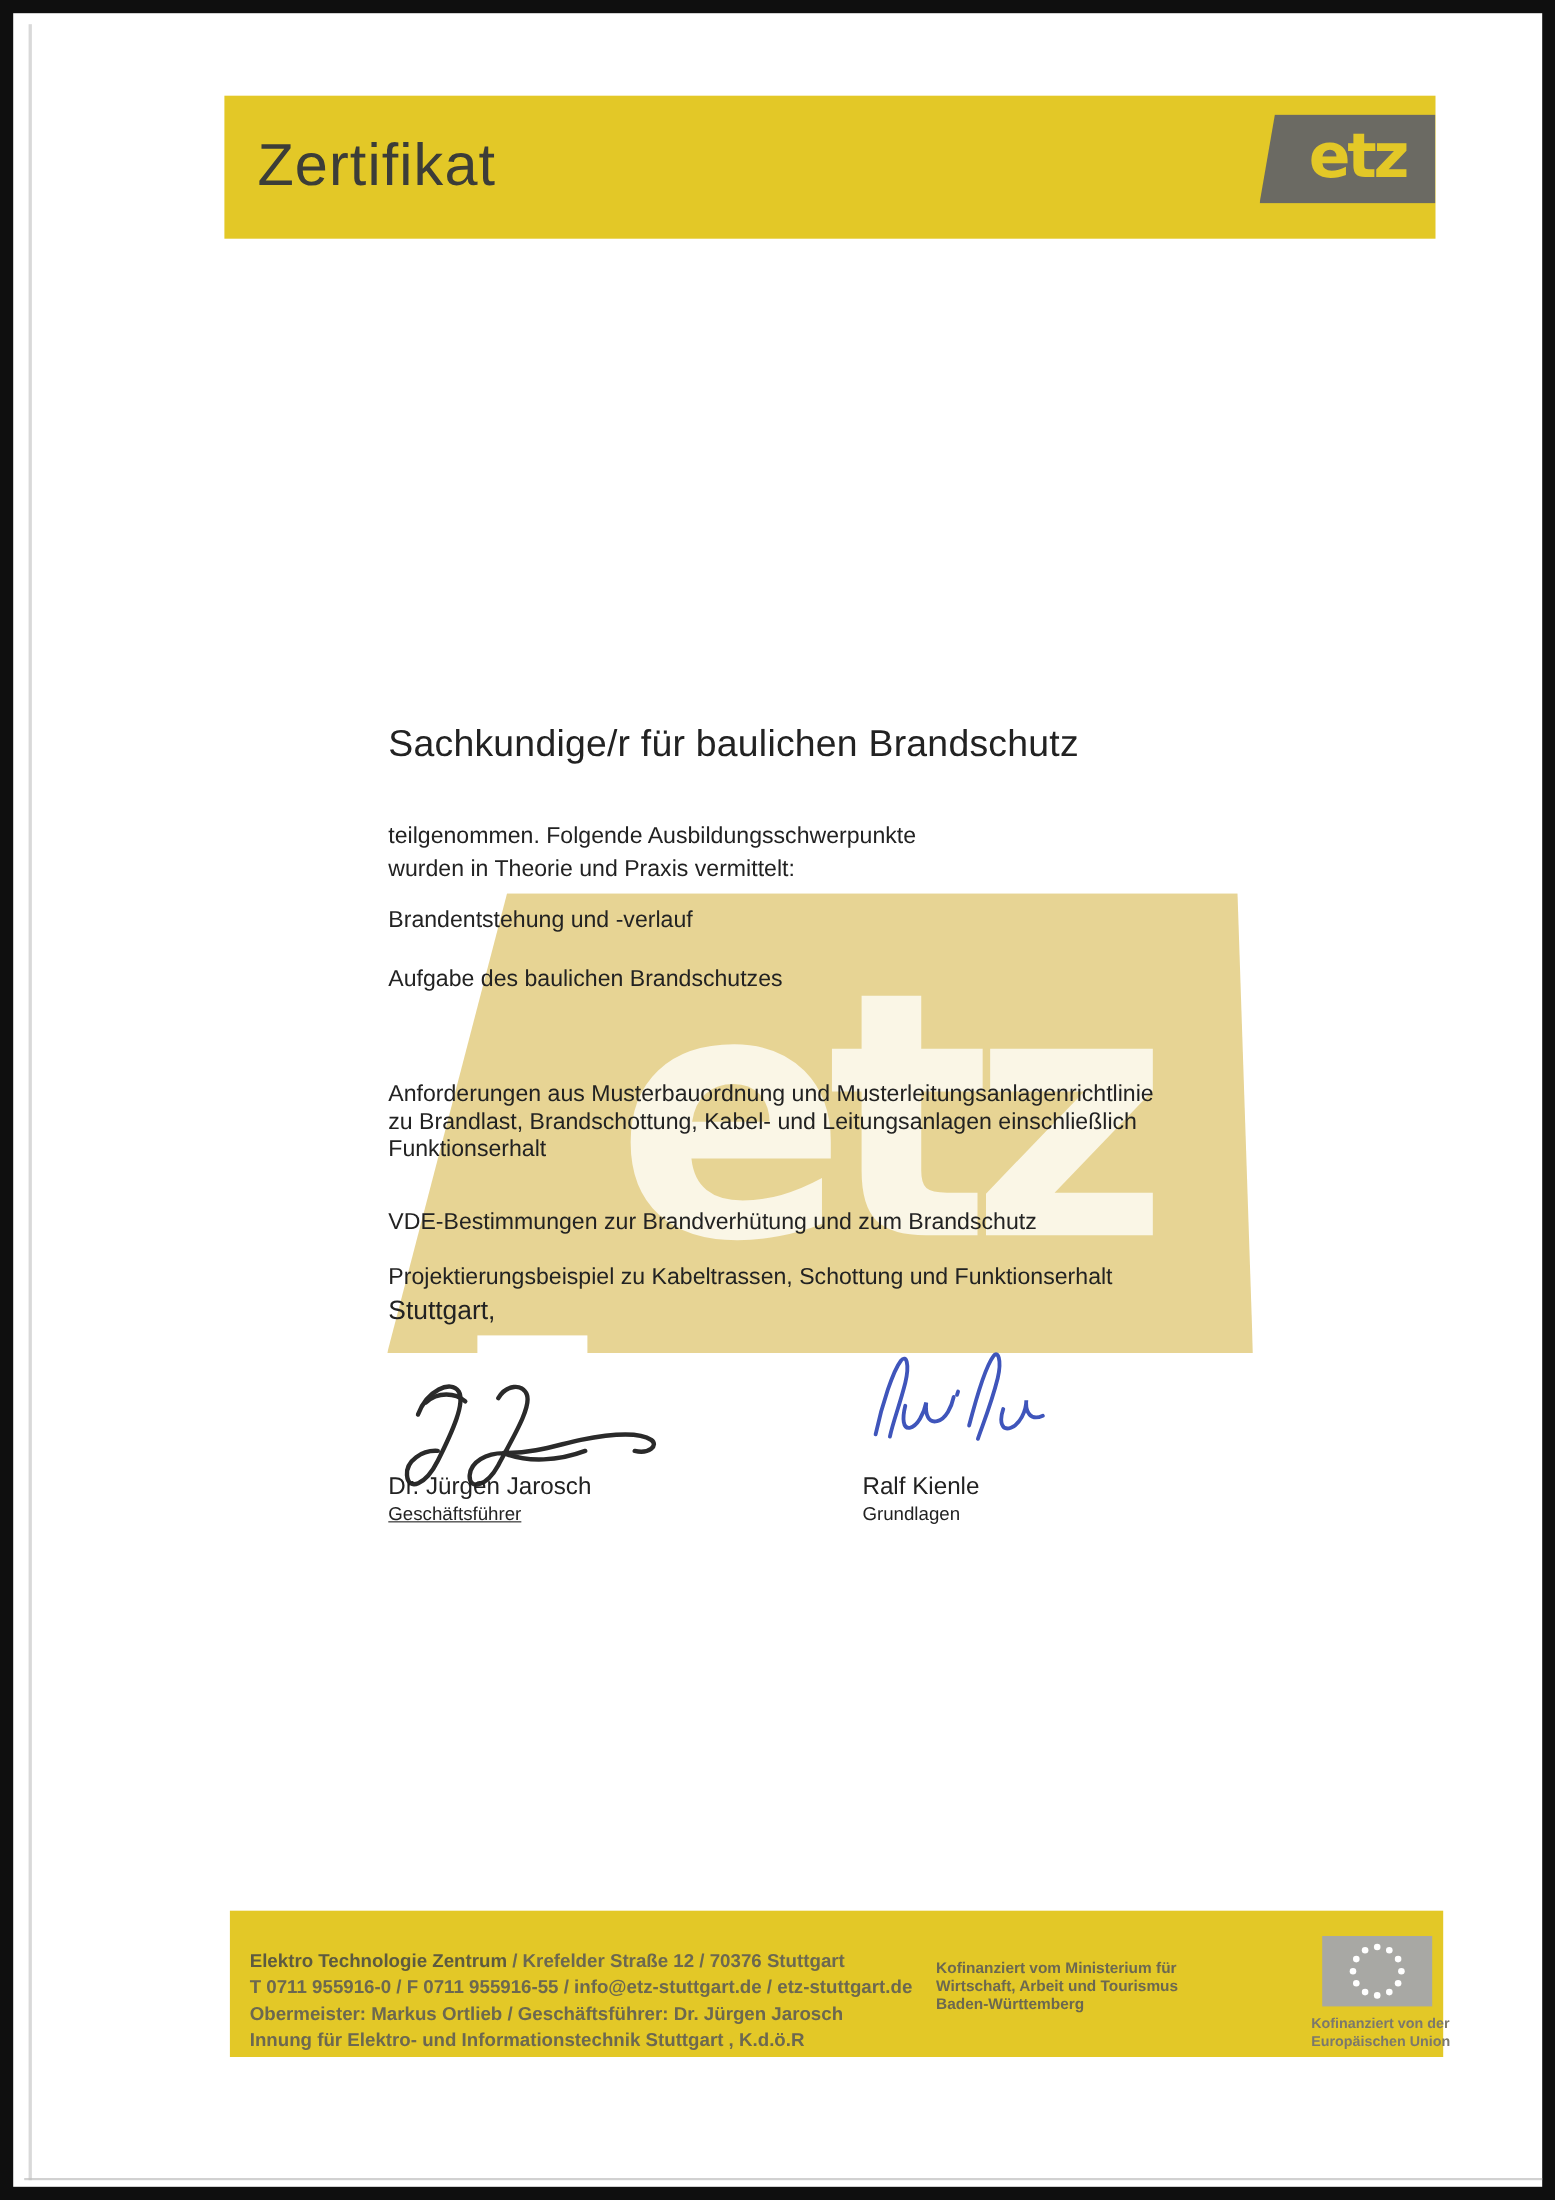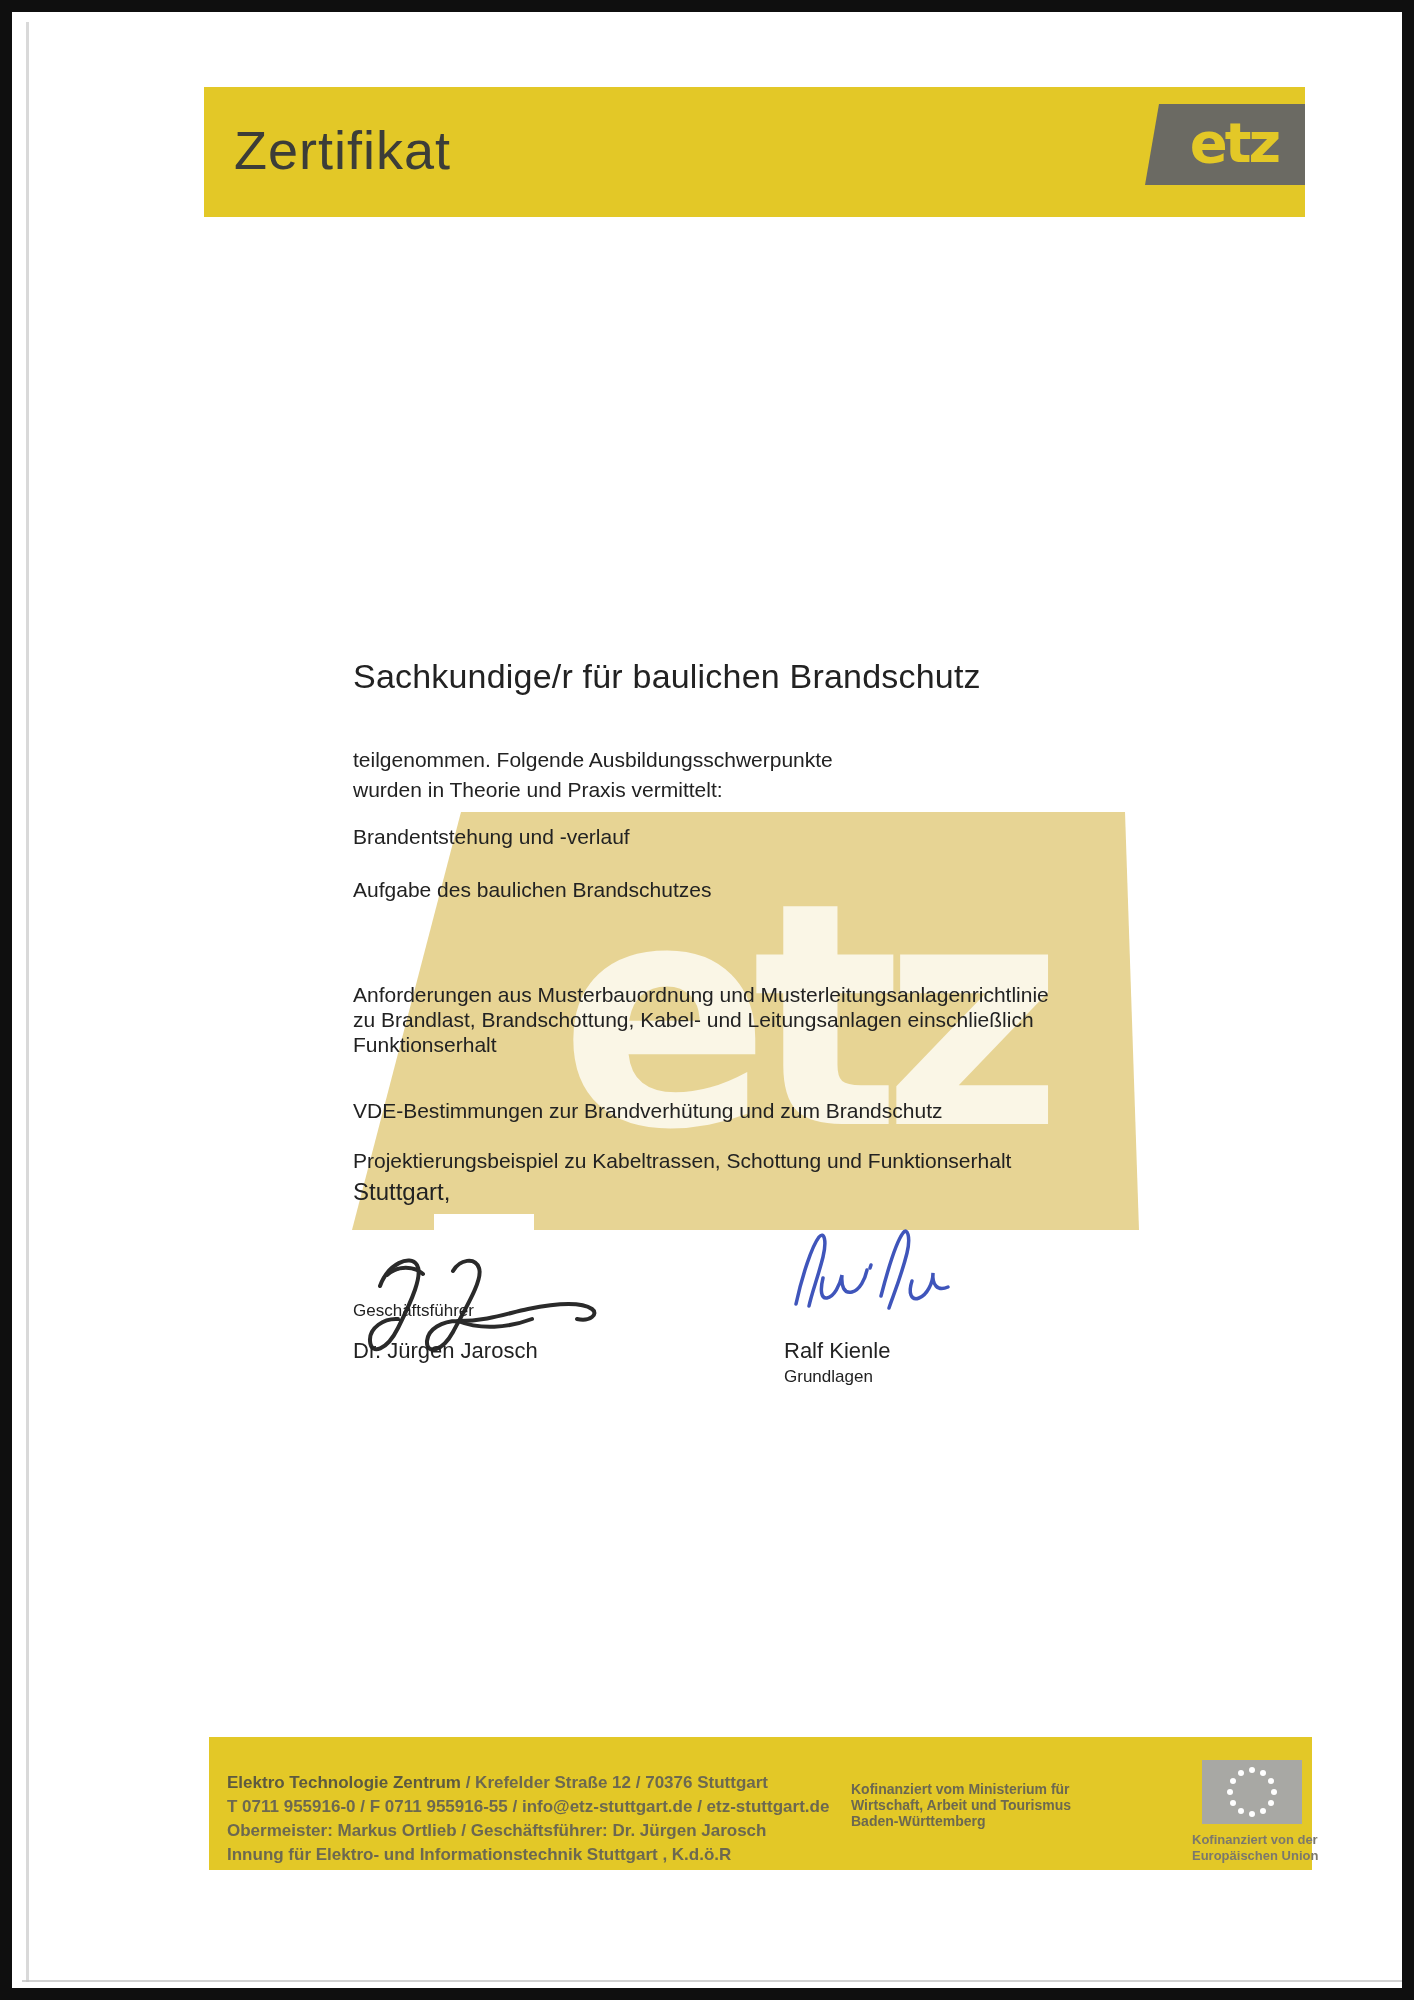--- a/index.html
+++ b/index.html
@@ -79,21 +79,21 @@
     font-size:21px;line-height:25px;color:var(--body-ink,#222);white-space:pre-line;
   }
   .t0{top:812px;} .t1{top:865px;} .t2{top:918px;} .t3{top:970px;} .t4{top:1086px;} .t5{top:1136px;}
 
   
   .place{position:absolute;left:341px;top:1166px;font-size:24px;color:var(--body-ink,#222);}
   .sig-black{position:absolute;left:344px;top:1228px;width:260px;height:115px;}
   .sig-blue{position:absolute;left:772px;top:1212px;width:170px;height:100px;}
   .signer-name{position:absolute;font-size:22px;color:var(--body-ink,#222);}
   .signer-role{position:absolute;font-size:17px;color:var(--body-ink,#222);}
-  .name-left{left:341px;top:1326px;} .role-left{left:341px;top:1289px;}
+  .name-left{left:341px;top:1326px;} .role-left{left:341px;top:1355px;text-decoration:underline;}
   .name-right{left:772px;top:1326px;} .role-right{left:772px;top:1355px;}
 
   
   .band-footer{
     position:absolute;left:197px;top:1725px;width:1103px;height:133px;
     background:var(--band-yellow,#e3c827);color:var(--footer-ink,#6c6850);
   }
   .footer-lines{
     position:absolute;left:18px;top:34px;font-size:17px;line-height:24px;font-weight:bold;
   }

